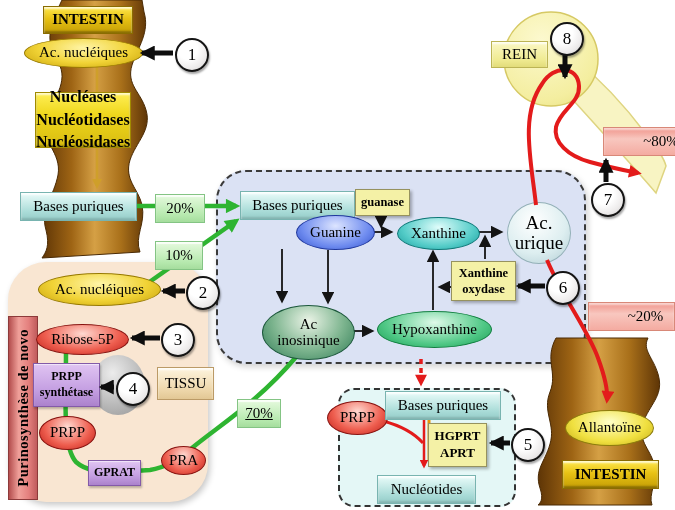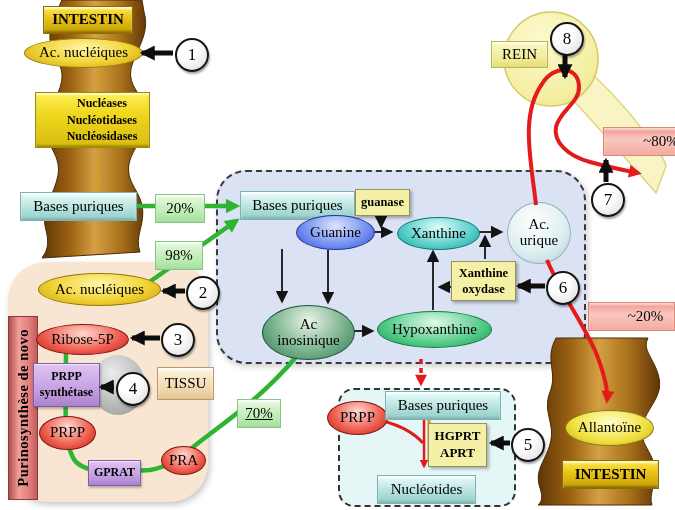--- a/index.html
+++ b/index.html
@@ -12,22 +12,22 @@
   svg.toplayer{position:absolute;left:0;top:0;z-index:4;pointer-events:none;}
   .container{position:absolute;z-index:1;}
   .blue-box{background:#dbe2f4;border:2px dashed #3a3a3a;border-radius:30px;
             box-shadow:2px 3px 6px rgba(0,0,0,.18);}
   .cyanc-box{background:#e4f7f6;border:2px dashed #333;border-radius:16px;}
   .tissue-box{background:#f9e6d2;border-radius:38px;box-shadow:2px 3px 6px rgba(0,0,0,.22);}
   .gold-box{background:linear-gradient(180deg,#ffe84d,#e8c214 45%,#c59e05);
             border:1px solid #8a6c00;font-weight:bold;font-size:15px;
             box-shadow:inset 0 2px 2px rgba(255,255,255,.75), inset 0 -2px 2px rgba(0,0,0,.3);}
   .bright-yellow{background:linear-gradient(180deg,#ffef55,#efd71d 40%,#d8bc10);
-            border:1px solid #a08a00;font-weight:bold;font-size:12px;line-height:1.4;
-            box-shadow:inset 0 2px 2px rgba(255,255,255,.7), inset 0 -2px 2px rgba(0,0,0,.25);padding-left:19px;}
+            border:1px solid #a08a00;font-weight:bold;font-size:16px;line-height:1.4;
+            box-shadow:inset 0 2px 2px rgba(255,255,255,.7), inset 0 -2px 2px rgba(0,0,0,.25);}
   .cyan-box{background:linear-gradient(180deg,#eafcfa,#aadcd8 70%,#95ccc8);
             border:1px solid #78b4b0;font-size:15px;
             box-shadow:inset 0 2px 2px rgba(255,255,255,.85), inset 0 -2px 2px rgba(0,0,0,.12);}
   .green-box{background:linear-gradient(180deg,#e6fade,#b6e9ae 75%,#a5dd9d);
             border:1px solid #84c484;font-size:15px;
             box-shadow:inset 0 2px 1px rgba(255,255,255,.8);}
   .pink-box{background:linear-gradient(180deg,#f0948a,#f8c7bf 40%,#f4aba1);
             border:1px solid #d88878;font-size:15px;
             box-shadow:inset 0 2px 2px rgba(255,255,255,.6);padding-left:28px;}
   .pale-yellow{background:#f4f1a6;border:1px solid #96925f;font-weight:bold;font-size:12.5px;
@@ -48,21 +48,21 @@
             border:1.5px solid #8d7d0c;font-size:15px;}
   .red-ell{background:radial-gradient(ellipse at 50% 30%,#ffd9d1,#ee5e4f 58%,#bd1d17);
             border:1.5px solid #871310;font-size:15px;}
   .purple-ell{background:radial-gradient(ellipse at 50% 30%,#f1c7f9,#c25fe0 62%,#8a20b0);
             border:1.5px solid #66108c;font-size:15px;}
   .blue-ell{background:radial-gradient(ellipse at 50% 30%,#dde5ff,#6e8bef 62%,#3050c8);
             border:1.5px solid #20389e;font-size:15px;}
   .cyanx-ell{background:radial-gradient(ellipse at 50% 30%,#e0fdfb,#54ccc8 62%,#17999a);
             border:1.5px solid #0d7877;font-size:15px;}
   .uric-circ{background:radial-gradient(circle at 42% 30%,#ffffff,#ddeef0 58%,#b0ccd3);
-            border:1.5px solid #93b0b7;font-size:15px;border-radius:50%;}
+            border:1.5px solid #93b0b7;font-size:19px;border-radius:50%;}
   .green-ell{background:radial-gradient(ellipse at 50% 30%,#dffae9,#50c886 62%,#189a50);
             border:1.5px solid #0f7e3e;font-size:15px;}
   .dgreen-ell{background:radial-gradient(ellipse at 50% 28%,#eaf3e6,#7cb48e 55%,#2e7a54);
             border:1.5px solid #1b573a;font-size:15px;}
   .ribbon{background:linear-gradient(90deg,#b44e4e,#f0a09a 35%,#e4807e 70%,#c05c5c);
           border:1px solid #8d3a3a;z-index:3;
           display:flex;align-items:center;justify-content:center;}
   .ribbon span{writing-mode:vertical-rl;transform:rotate(180deg);font-weight:bold;
           font-size:14.5px;letter-spacing:.5px;white-space:nowrap;}
   .marker{position:absolute;width:30px;height:30px;border-radius:50%;z-index:5;
@@ -163,21 +163,21 @@
     <span>Nucléosidases</span>
   </div>
   <div class="node cyan-box" style="left:20px;top:192px;width:115px;height:27px;">
       <span>Bases puriques</span>
     </div>
 
   <div class="node green-box" style="left:155px;top:194px;width:48px;height:27px;">
       <span>20%</span>
     </div>
   <div class="node green-box" style="left:155px;top:241px;width:46px;height:27px;">
-      <span>98%</span>
+      <span>10%</span>
     </div>
   <div class="node green-box" style="left:237px;top:399px;width:42px;height:27px;text-decoration:underline;">
       <span>70%</span>
     </div>
   <div class="node pink-box" style="left:603px;top:127px;width:58px;height:27px;">
       <span>~80%</span>
     </div>
   <div class="node pink-box" style="left:588px;top:302px;width:57px;height:27px;">
       <span>~20%</span>
     </div>

